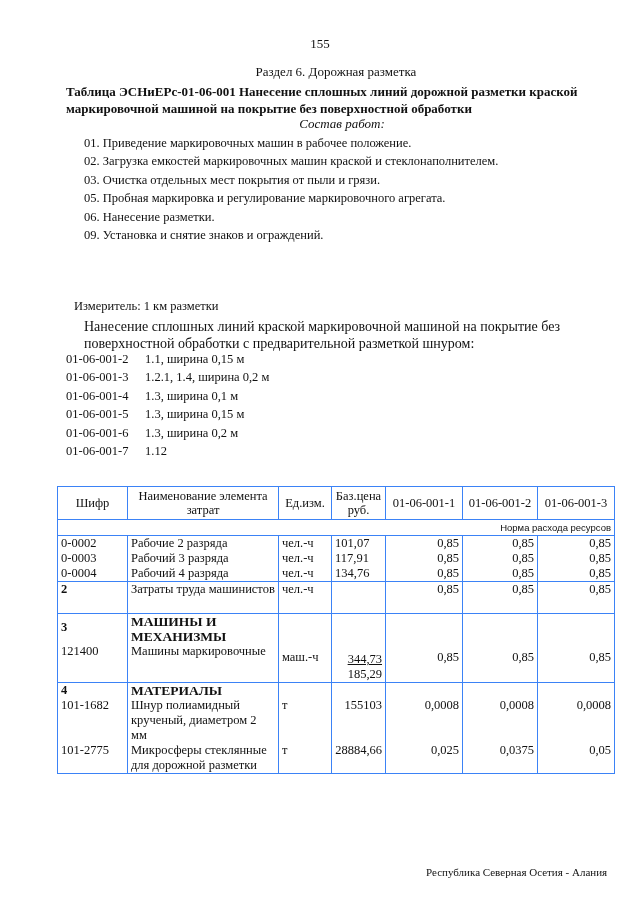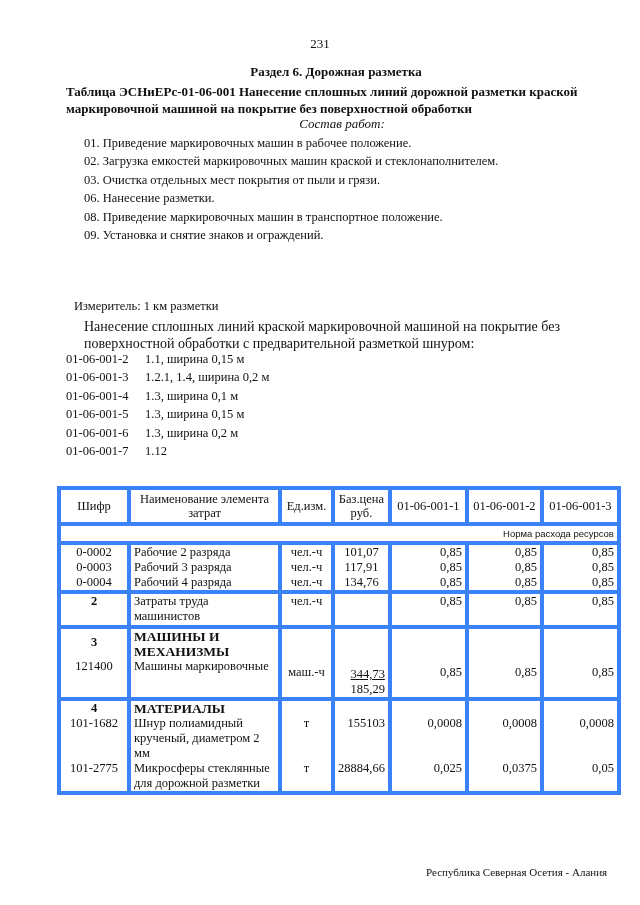--- a/index.html
+++ b/index.html
@@ -1,54 +1,54 @@
 <!DOCTYPE html>
 <html><head>
 <meta charset="utf-8">
 <style>
   html, body { margin:0; padding:0; background:#ffffff; }
   body { width:640px; height:905px; position:relative; overflow:hidden;
          font-family:"Liberation Serif", "DejaVu Serif", serif; color:#111; }
   .abs { position:absolute; }
   .page-num { top:36px; left:0; width:640px; text-align:center; font-size:13px; }
-  .section-title { top:64px; left:0; width:640px; text-align:center; font-size:13px; font-weight:bold; padding-left:32px; box-sizing:border-box; }
+  .section-title { top:64px; left:0; width:640px; text-align:center; font-size:13px; font-weight:normal; padding-left:32px; box-sizing:border-box; }
   .table-title { top:83px; left:66px; width:540px; font-size:13px; font-weight:bold; line-height:17px; }
   .composition-title { top:116px; left:0; width:640px; text-align:center; font-size:13px; font-style:italic; padding-left:44px; box-sizing:border-box; }
   .works { top:134px; left:84px; margin:0; padding:0; list-style:none; font-size:12.5px; }
   .works li { height:18.4px; line-height:18.4px; white-space:nowrap; }
   .meter { top:299px; left:74px; font-size:12.5px; font-weight:normal; }
   .desc { top:318px; left:84px; width:530px; font-size:14px; line-height:17px; }
   .variants { top:350px; left:66px; margin:0; padding:0; list-style:none; font-size:12.5px; }
   .variants li { height:18.4px; line-height:18.4px; white-space:nowrap; }
   .variants .code { display:inline-block; width:79px; }
   table.res { position:absolute; top:486px; left:57px; border-collapse:collapse; font-size:12.5px; table-layout:fixed; }
-  table.res td, table.res th { border:4px solid #3b82f6; padding:0 3px; vertical-align:top; line-height:15px; }
+  table.res td, table.res th { border:1px solid #3b82f6; padding:0 3px; vertical-align:top; line-height:15px; }
   table.res th { font-weight:normal; text-align:center; vertical-align:middle; height:32px; line-height:14px; }
-  .c { text-align:center; }
+  .c { }
   .r { text-align:right; }
   .norm-row td { font-family:"Liberation Sans", "DejaVu Sans", sans-serif; font-size:9.5px; text-align:right; height:12px; line-height:12px; padding-right:6px; }
   .bold { font-weight:bold; }
   .ul { text-decoration:underline; }
   .footer { top:866px; left:426px; font-size:11px; }
   .stack div { height:15px; }
 </style>
 </head>
 <body>
 
-<div class="abs page-num">231</div>
+<div class="abs page-num">155</div>
 <div class="abs section-title">Раздел  6.  Дорожная разметка</div>
 <div class="abs table-title">Таблица  ЭСНиЕРс-01-06-001  Нанесение сплошных линий дорожной разметки краской маркировочной машиной на покрытие без поверхностной обработки</div>
 <div class="abs composition-title">Состав работ:</div>
 
 <ul class="abs works">
   <li>01. Приведение маркировочных машин в рабочее положение.</li>
   <li>02. Загрузка емкостей маркировочных машин краской и стеклонаполнителем.</li>
   <li>03. Очистка отдельных мест покрытия от пыли и грязи.</li>
+  <li>05. Пробная маркировка и регулирование маркировочного агрегата.</li>
   <li>06. Нанесение разметки.</li>
-  <li>08. Приведение маркировочных машин в транспортное положение.</li>
   <li>09. Установка и снятие знаков и ограждений.</li>
 </ul>
 
 <div class="abs meter">Измеритель: 1 км разметки</div>
 <div class="abs desc">Нанесение сплошных линий краской маркировочной машиной на покрытие без поверхностной обработки с предварительной разметкой шнуром:</div>
 
 <ul class="abs variants">
   <li><span class="code">01-06-001-2</span><span>1.1, ширина 0,15 м</span></li>
   <li><span class="code">01-06-001-3</span><span>1.2.1, 1.4, ширина 0,2 м</span></li>
   <li><span class="code">01-06-001-4</span><span>1.3, ширина 0,1 м</span></li>

